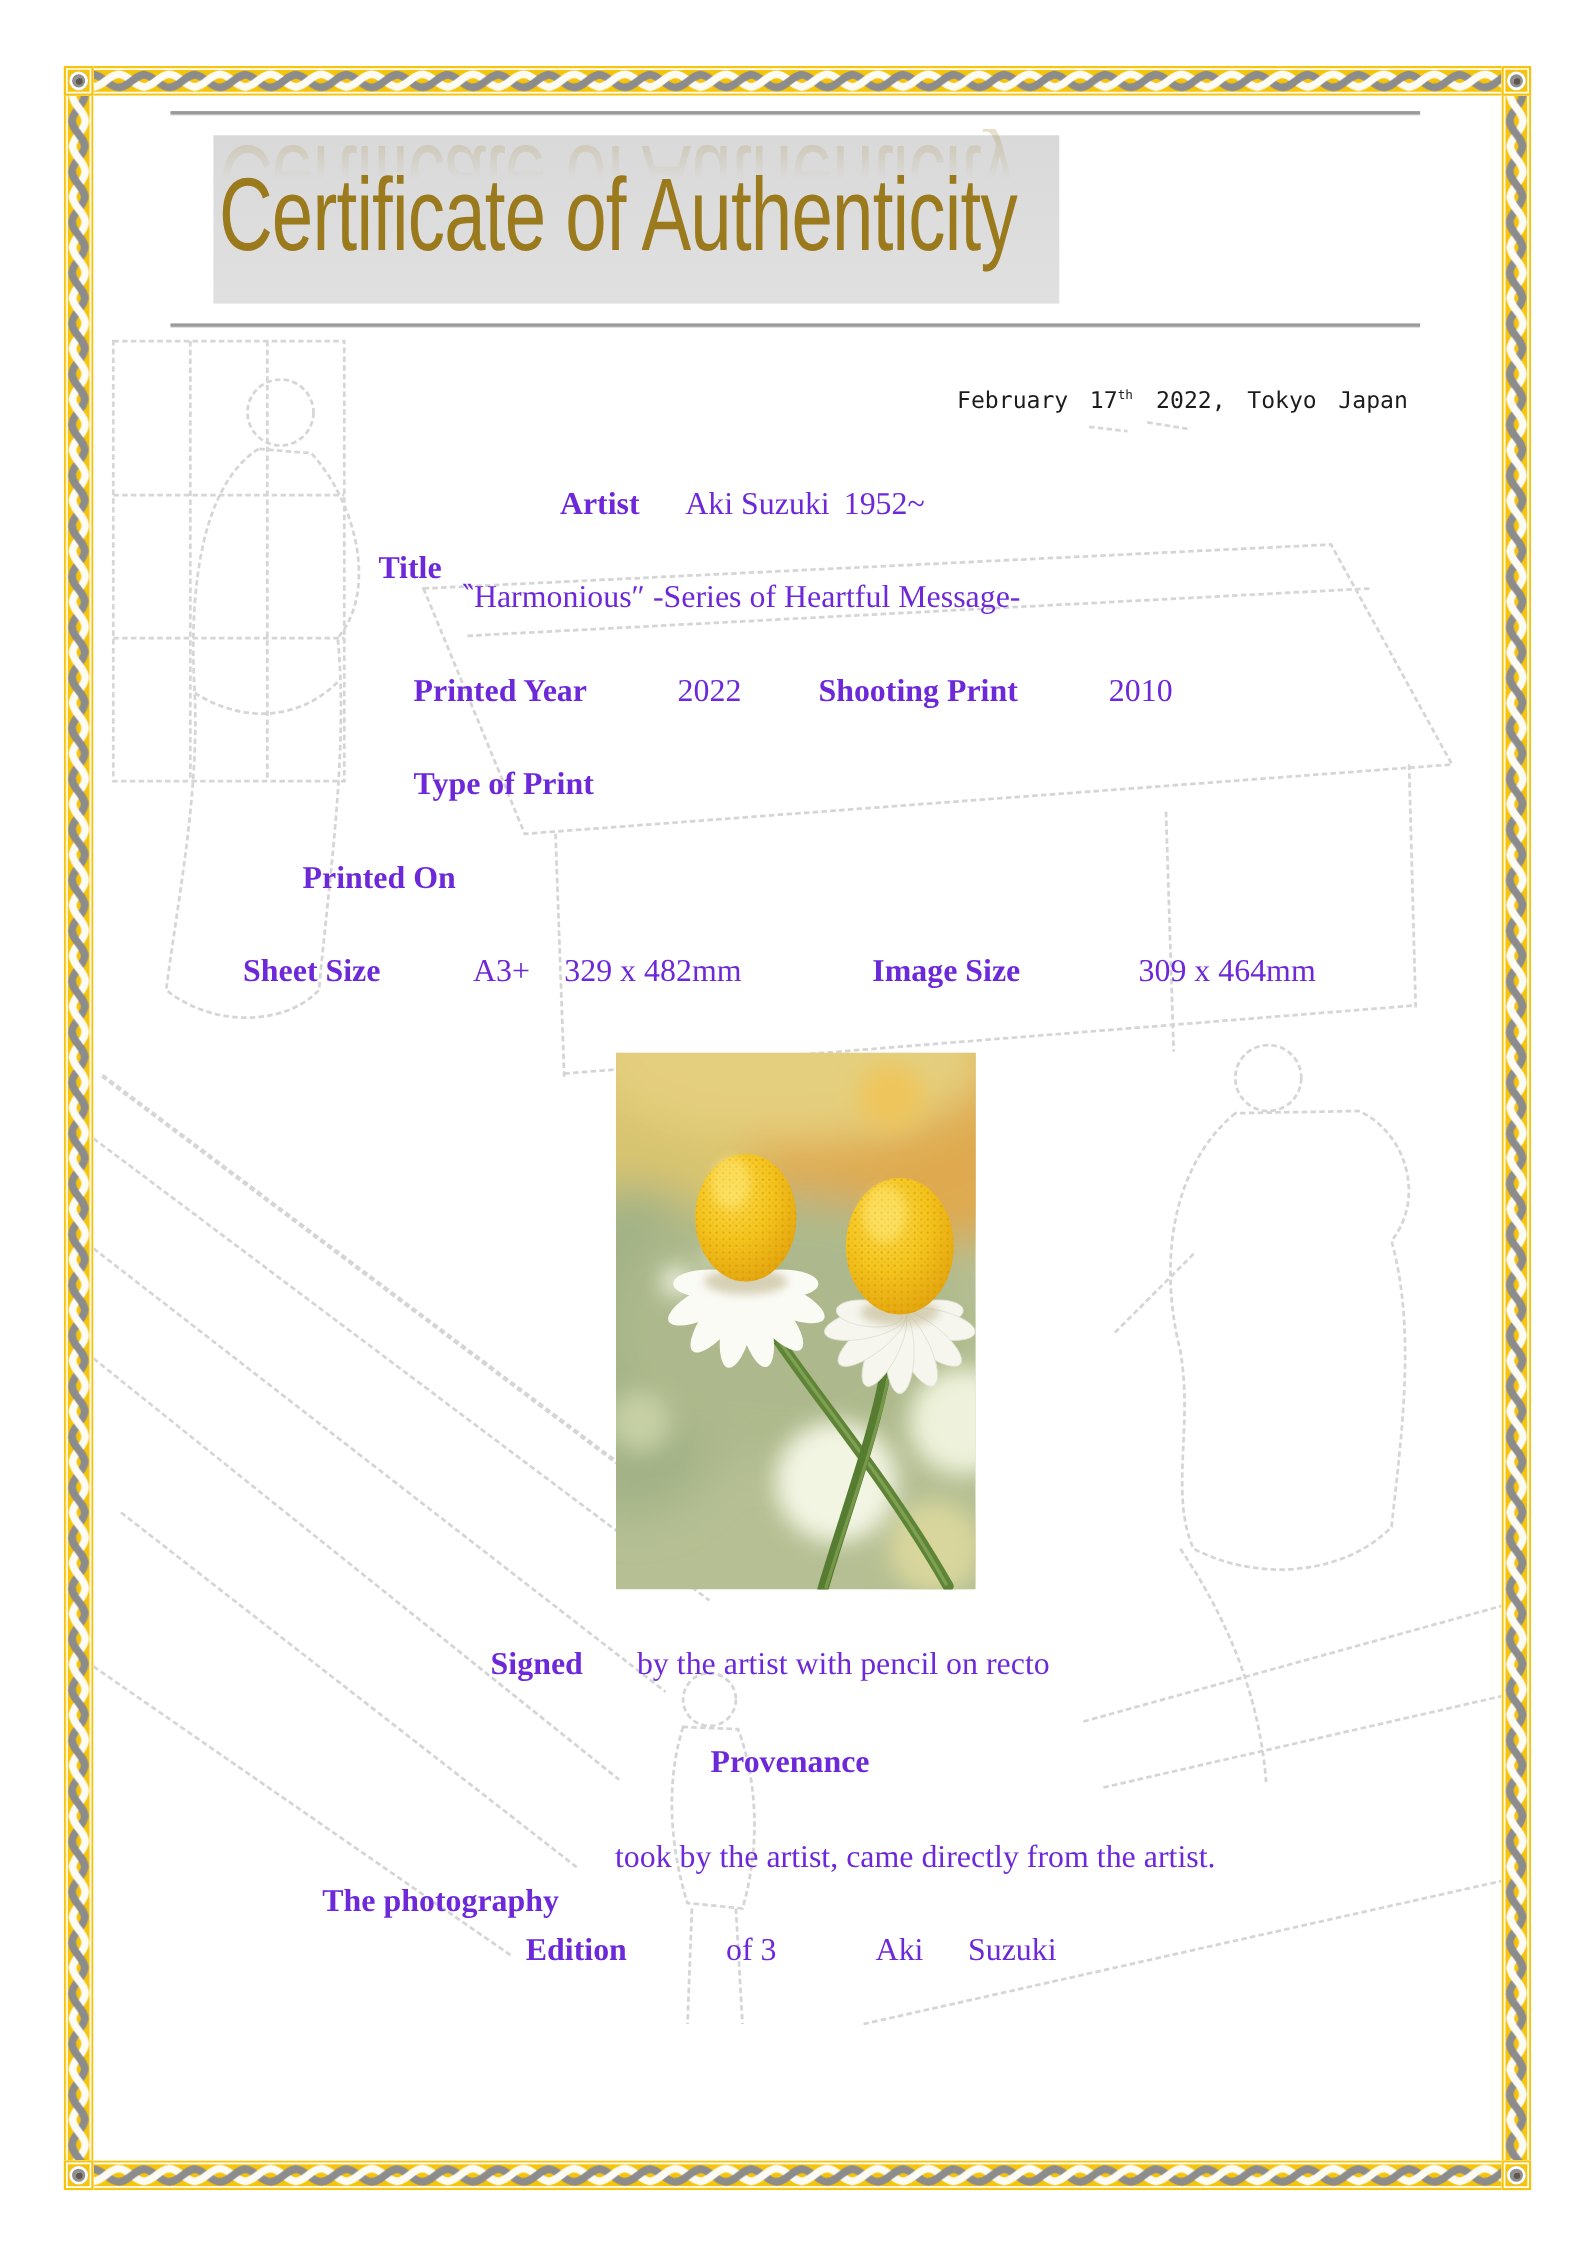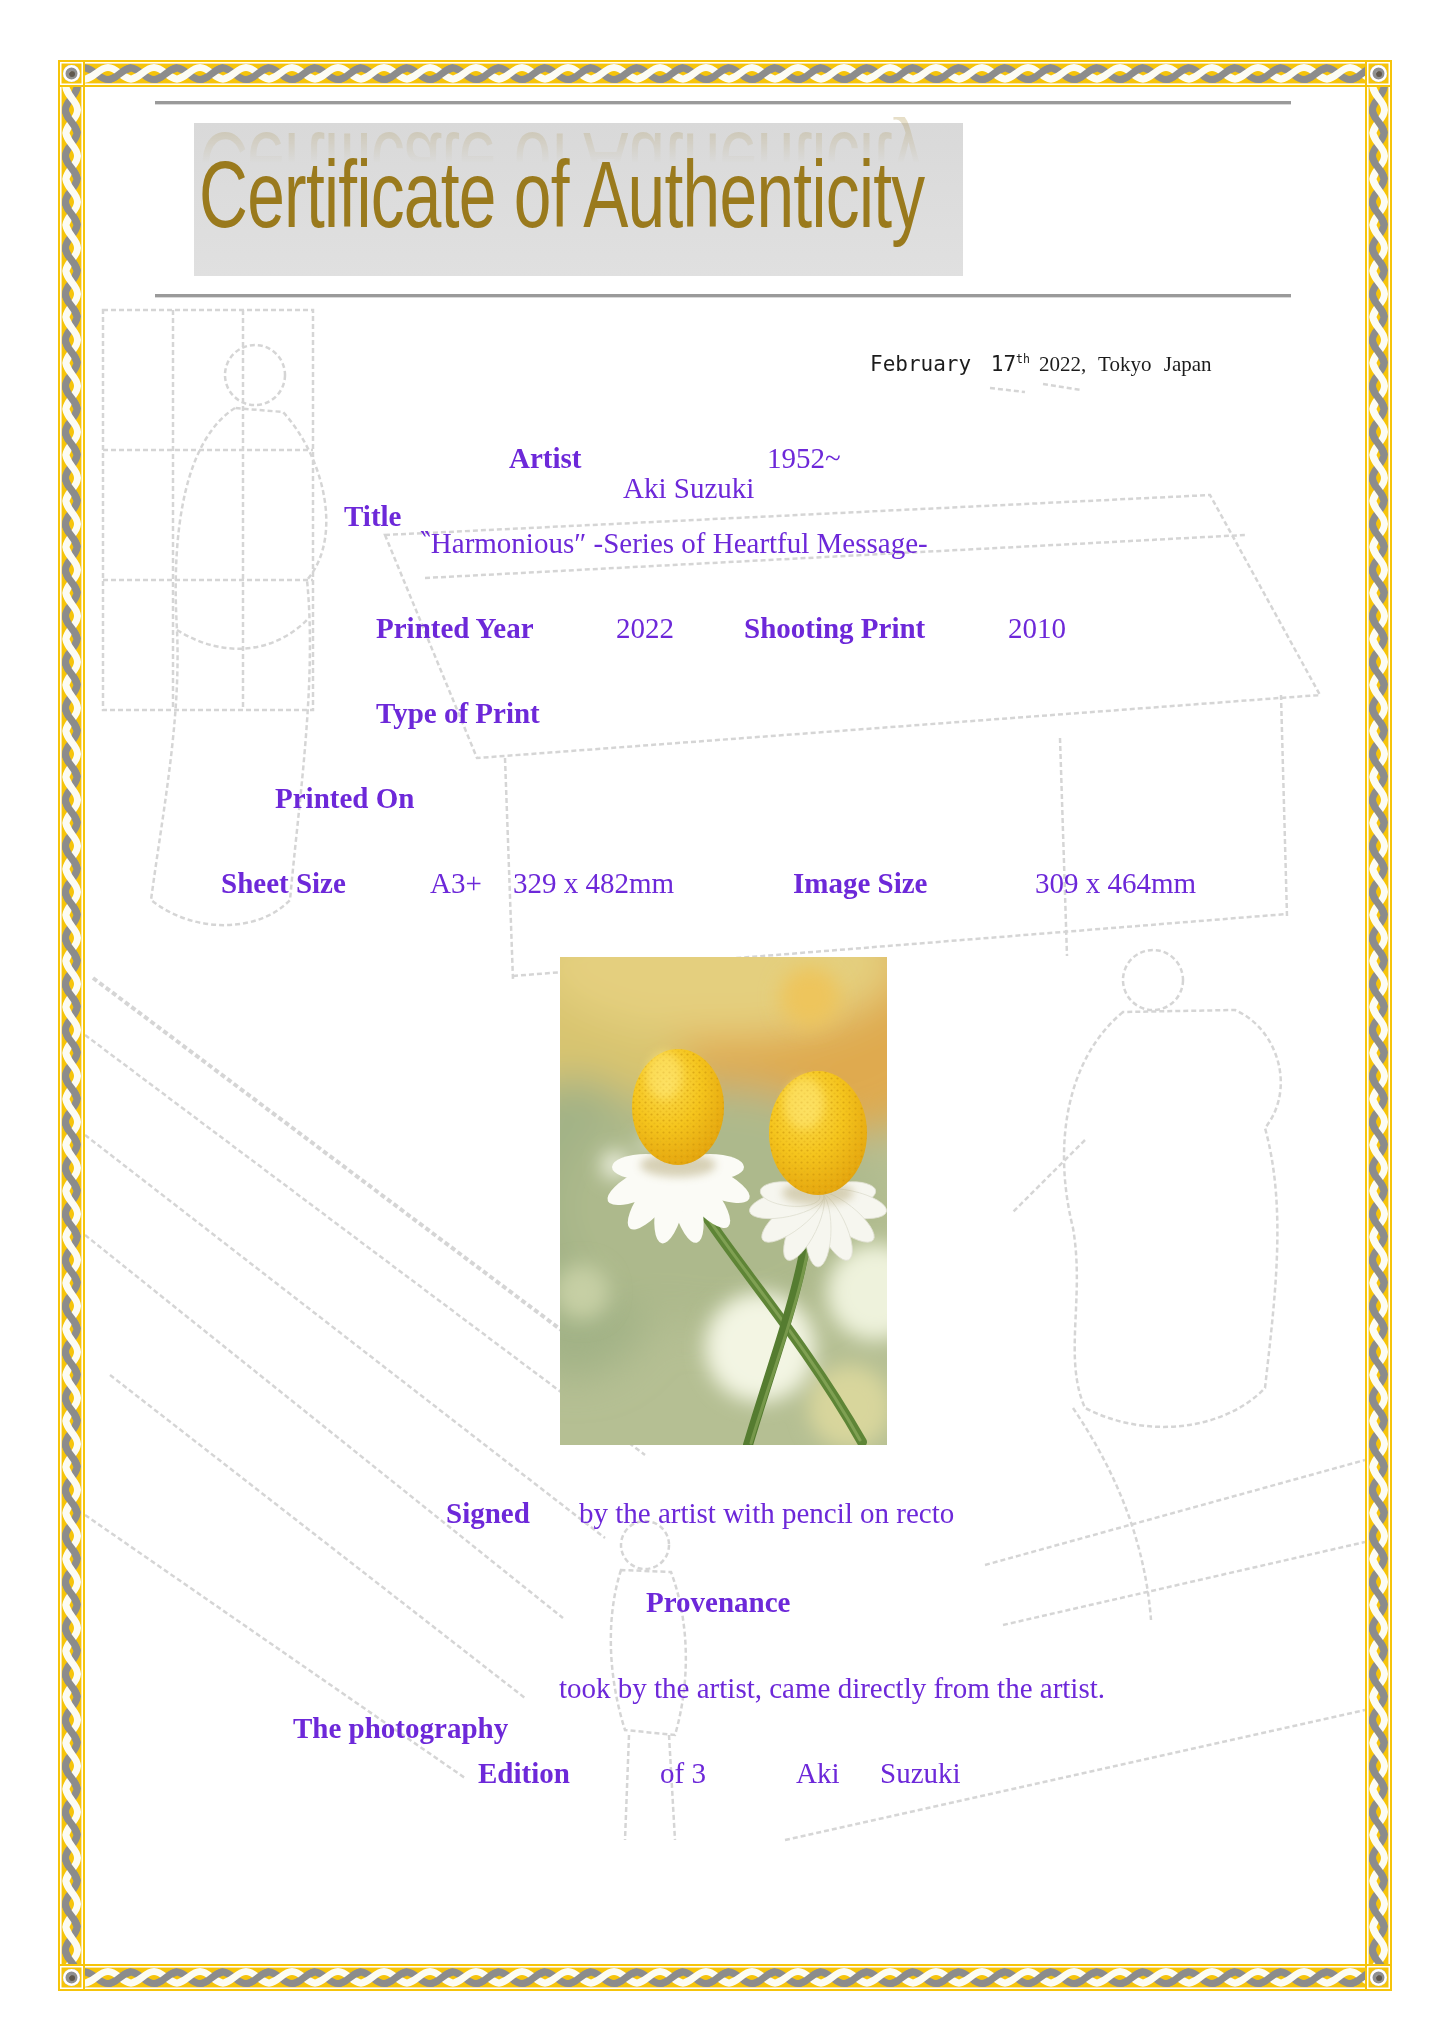--- a/index.html
+++ b/index.html
@@ -37,28 +37,28 @@
           font-family:"Liberation Sans","DejaVu Sans",sans-serif;font-size:94px;letter-spacing:-1px;
           color:#9a7a1d;transform:scaleX(.72);transform-origin:left top;}
   .title-reflection{margin-top:-30px;transform:scaleX(.72) scaleY(-1);opacity:.33;
           -webkit-mask-image:linear-gradient(to bottom,transparent 52%,rgba(0,0,0,.75) 100%);
           mask-image:linear-gradient(to bottom,transparent 52%,rgba(0,0,0,.75) 100%);}
 
   
   .date-line{position:absolute;left:870px;top:352px;white-space:nowrap;color:#1c1c1c;
           font-family:"DejaVu Sans Mono","Liberation Mono",monospace;font-size:21px;word-spacing:7px;}
   .date-line sup{font-size:.55em;}
-  .date-suffix{margin-left:9px;font-family:Liberation Serif, serif;}
+  .date-suffix{margin-left:21px;}
 
   
   .fld{position:absolute;font-size:29px;line-height:1;white-space:nowrap;color:#6d28d9;}
   .lbl{font-weight:bold;}
   .sq{font-size:.55em;vertical-align:super;}
 
-  #f-artist-label{left:509px;top:444px;} #f-artist-name{left:623px;top:444px;margin-top:30px;} #f-artist-birth{left:767px;top:444px;}
+  #f-artist-label{left:509px;top:444px;} #f-artist-name{left:623px;top:444px;} #f-artist-birth{left:767px;top:444px;}
   #f-title-label{left:344px;top:502px;}  #f-title-value{left:420px;top:529px;}
   #f-py-label{left:376px;top:614px;}     #f-py-value{left:616px;top:614px;}
   #f-sy-label{left:744px;top:614px;}     #f-sy-value{left:1008px;top:614px;}
   #f-type-label{left:376px;top:699px;}   #f-type-value{left:600px;top:699px;}
   #f-po-label{left:275px;top:784px;}     #f-po-value{left:520px;top:784px;}
   #f-ss-label{left:221px;top:869px;}     #f-ss-format{left:430px;top:869px;} #f-ss-dims{left:513px;top:869px;}
   #f-is-label{left:793px;top:869px;}     #f-is-dims{left:1035px;top:869px;}
   #f-signed-label{left:446px;top:1499px;}#f-signed-value{left:579px;top:1499px;}
   #f-prov-label{left:646px;top:1588px;}
   #f-photo-label{left:293px;top:1674px;margin-top:40px;} #f-photo-value{left:559px;top:1674px;}

